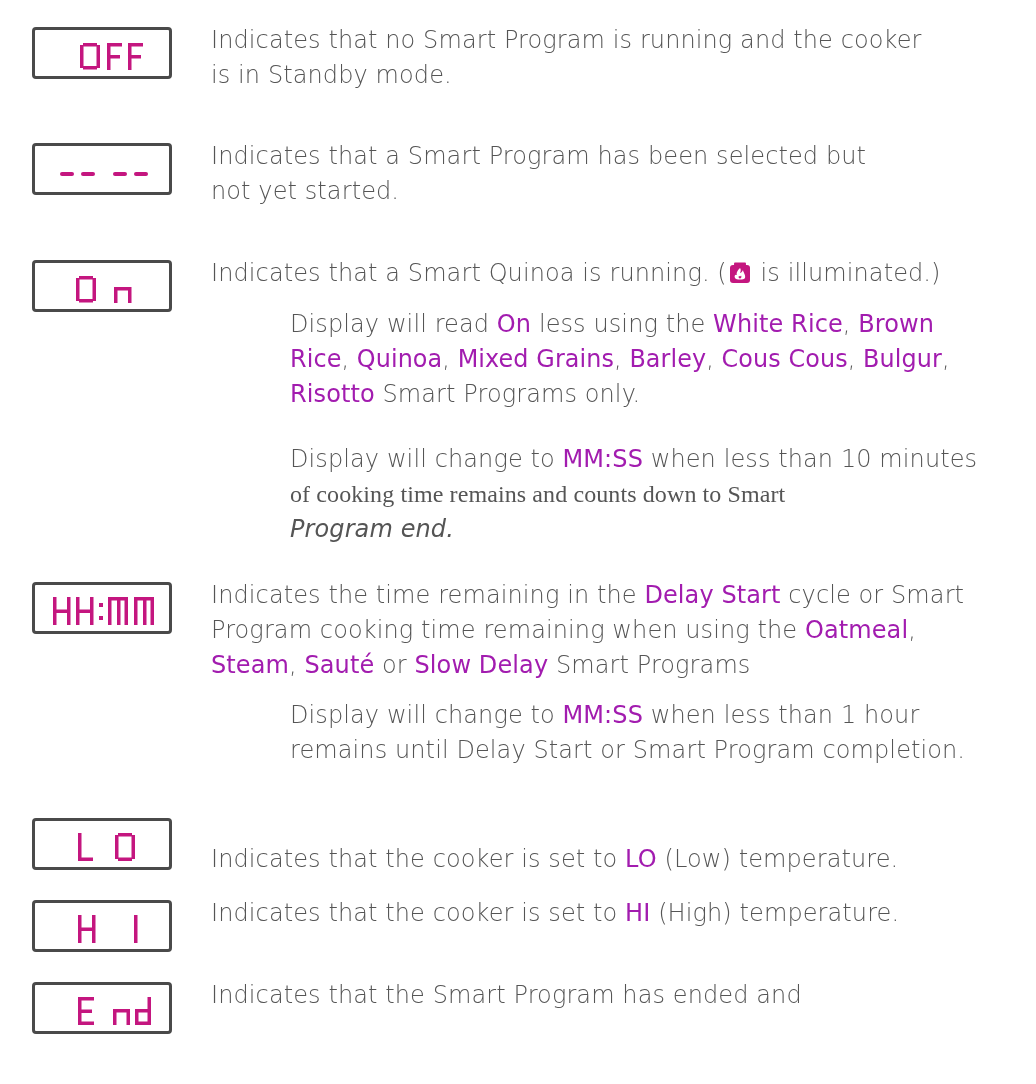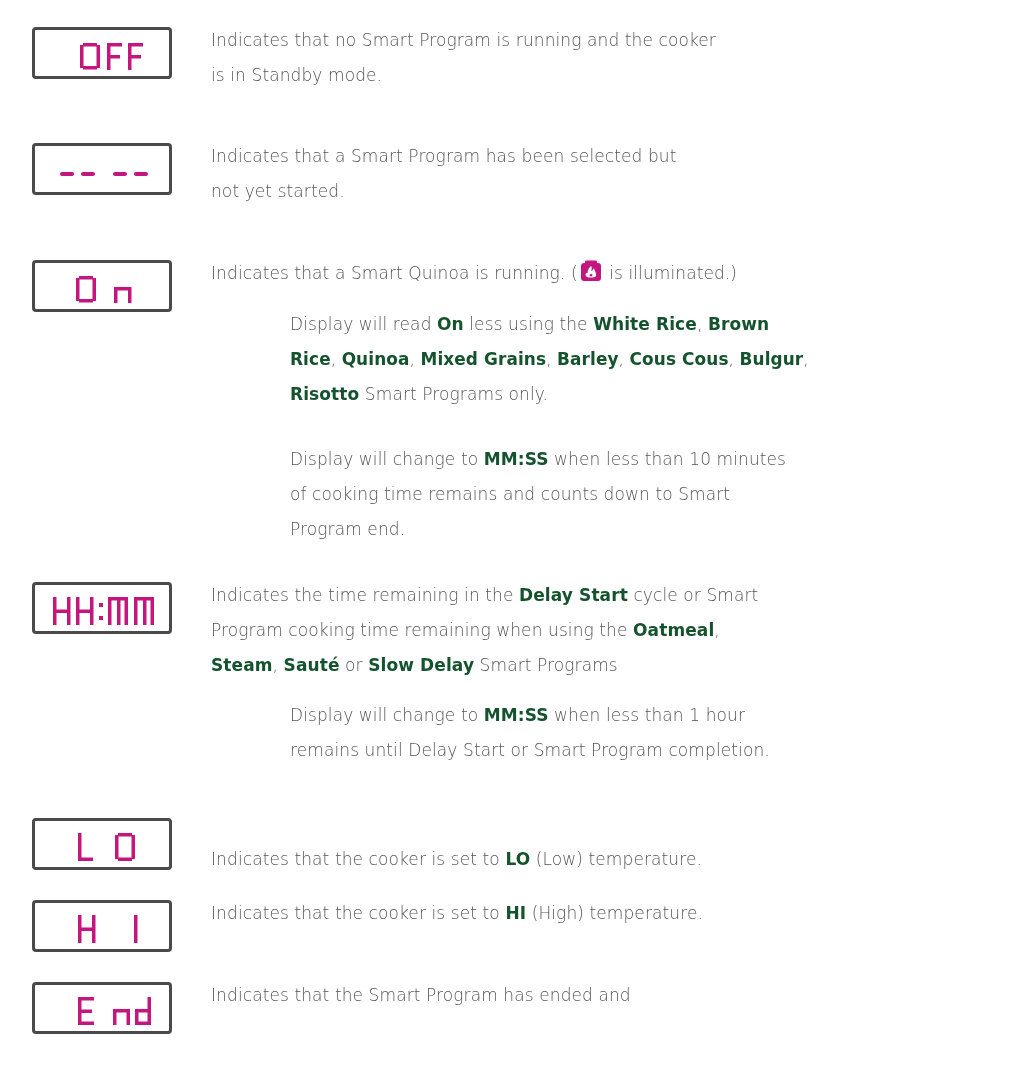--- a/index.html
+++ b/index.html
@@ -9,27 +9,27 @@
     color: #4d4d4d;
   }
   .display {
     position: absolute; left: 32px; width: 140px; height: 52px;
     border: 3px solid #4a4a4a; border-radius: 4px; box-sizing: border-box;
     background: #fff;
   }
   .display svg { position: absolute; left: 0; top: 0; width: 140px; height: 52px; }
   .seg { fill: #c4167f; }
   .text {
-    position: absolute; font-size: 17px; line-height: 35px;
+    position: absolute; font-size: 24px; line-height: 35px;
     font-weight: 300; letter-spacing: 0.1px; color: #555;
     font-family: "DejaVu Sans", sans-serif;
     transform-origin: 0 0;
     text-align: right;
   }
-  .text b { font-weight: 700; color: #14532d; }
+  .text b { font-weight: 400; color: #a21caf; }
   .lead { left: 211px; }
   .sub { left: 290px; }
   .icon-inline {
     display: inline-block; width: 22px; height: 22px; vertical-align: -3px;
     margin: 0 2px;
   }
 </style>
 </head>
 <body>
 
@@ -101,22 +101,22 @@
     </svg><span> is illuminated.)</span>
   </div>
 </div>
 <div class="text sub" style="top:307px;">
   <div style="white-space: nowrap; display: block; width: max-content;"><span>Display will read </span><b>On</b><span> less using the </span><b>White Rice</b><span>, </span><b>Brown</b></div>
   <div style="white-space: nowrap; display: block; width: max-content; transform: scaleX(0.994285); transform-origin: 0px 0px;"><b>Rice</b><span>, </span><b>Quinoa</b><span>, </span><b>Mixed Grains</b><span>, </span><b>Barley</b><span>, </span><b>Cous Cous</b><span>, </span><b>Bulgur</b><span>,</span></div>
   <div style="white-space: nowrap; display: block; width: max-content;"><b>Risotto</b><span> Smart Programs only.</span></div>
 </div>
 <div class="text sub" style="top:426px;margin-top:16px;">
   <div style="white-space: nowrap; display: block; width: max-content;"><span>Display will change to </span><b>MM:SS</b><span> when less than 10 minutes</span></div>
-  <div style="white-space: nowrap; display: block; width: max-content;">of cooking time remains and counts down to Smart</div>
-  <div style="white-space: nowrap; display: block; width: max-content;">Program end.</div>
+  <div style="white-space: nowrap; display: block; width: max-content; font-family: Liberation Serif, serif;">of cooking time remains and counts down to Smart</div>
+  <div style="white-space: nowrap; display: block; width: max-content; font-style: italic;">Program end.</div>
 </div>
 
 <div class="display" style="top:582px;">
   <svg viewBox="0 0 140 52">
     <g class="seg">
 
       <rect x="18" y="12" width="3.5" height="28"></rect>
       <rect x="32" y="12" width="3.5" height="28"></rect>
       <rect x="18" y="24.5" width="17" height="3.5"></rect>
 

